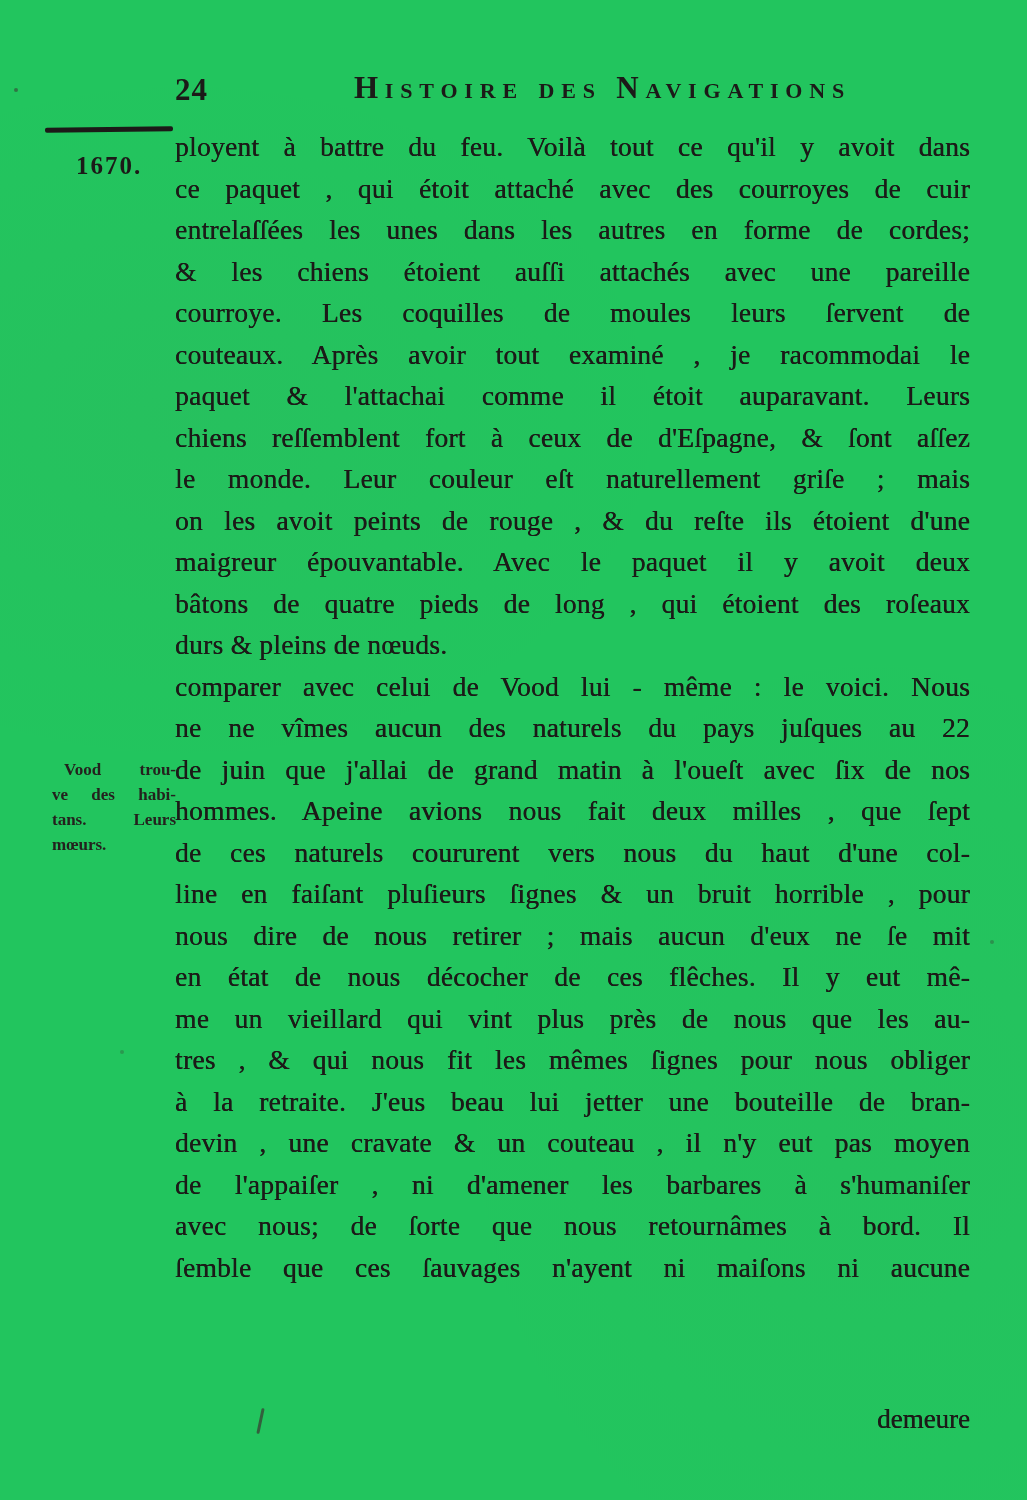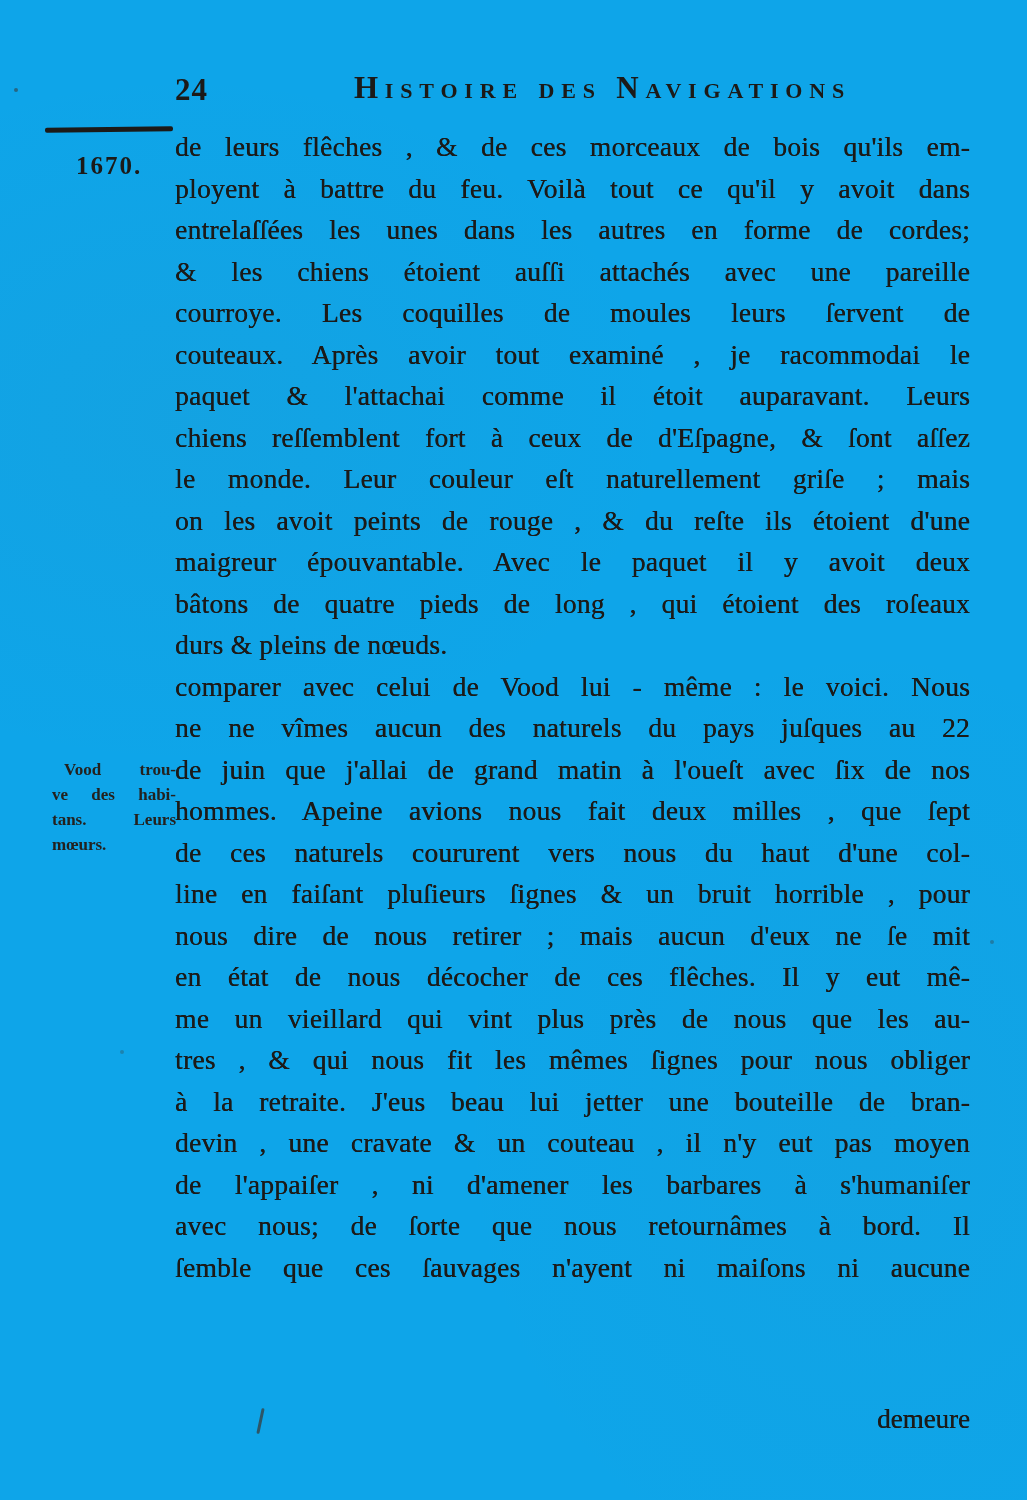--- a/index.html
+++ b/index.html
@@ -4,21 +4,21 @@
 <style>
   html,body{margin:0;padding:0;}
   body{
     background:#888;
     font-family:"Liberation Serif","DejaVu Serif",serif;
   }
   .page{
     position:relative;
     width:1027px;height:1500px;
     margin:0 auto;
-    background:#0ea5e9;
+    background:#22c55e;
     color:#1c1a18;
     overflow:hidden;
   }
   
   .page::before{
     content:"";position:absolute;inset:0;
     background:
       radial-gradient(ellipse 700px 500px at 18% 28%, rgba(120,110,95,0.05), transparent 70%),
       radial-gradient(ellipse 600px 700px at 85% 75%, rgba(120,110,95,0.04), transparent 70%);
     pointer-events:none;
@@ -112,22 +112,22 @@
 
   <div class="margin-note">
     <div class="mline first">Vood trou-</div>
     <div class="mline">ve des habi-</div>
     <div class="mline">tans. Leurs</div>
     <div class="mline last">mœurs.</div>
   </div>
 
   <div class="body-col">
     <div class="paragraph">
-      <div class="line">de leurs flêches , &amp; de ces morceaux de bois qu'ils em-</div>
       <div class="line">ployent à battre du feu. Voilà tout ce qu'il y avoit dans</div>
+      <div class="line">ce paquet , qui étoit attaché avec des courroyes de cuir</div>
       <div class="line">entrelaſſées les unes dans les autres en forme de cordes;</div>
       <div class="line">&amp; les chiens étoient auſſi attachés avec une pareille</div>
       <div class="line">courroye. Les coquilles de moules leurs ſervent de</div>
       <div class="line">couteaux. Après avoir tout examiné , je racommodai le</div>
       <div class="line">paquet &amp; l'attachai comme il étoit auparavant. Leurs</div>
       <div class="line">chiens reſſemblent fort à ceux de d'Eſpagne, &amp; ſont aſſez</div>
       <div class="line">le monde. Leur couleur eſt naturellement griſe ; mais</div>
       <div class="line">on les avoit peints de rouge , &amp; du reſte ils étoient d'une</div>
       <div class="line">maigreur épouvantable. Avec le paquet il y avoit deux</div>
       <div class="line">bâtons de quatre pieds de long , qui étoient des roſeaux</div>

